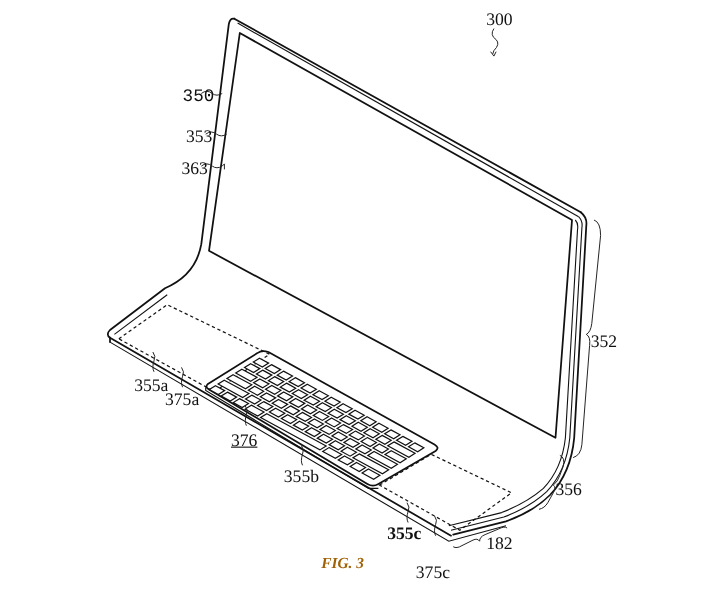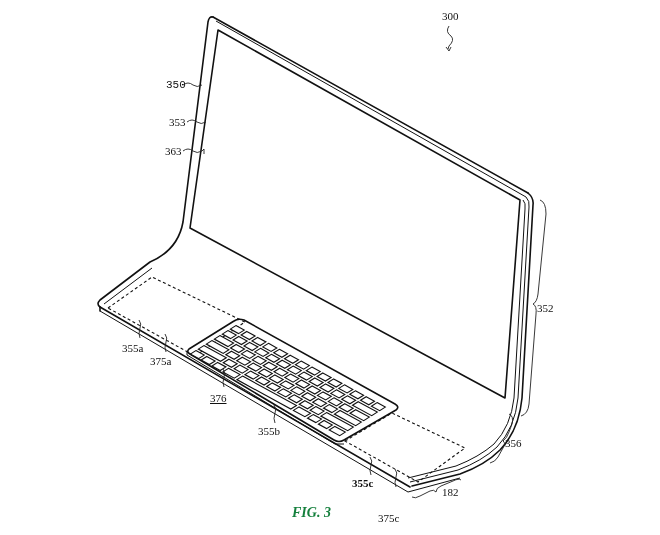--- a/index.html
+++ b/index.html
@@ -3,22 +3,22 @@
 <meta charset="utf-8">
 <style>
   html, body { margin:0; padding:0; background:#ffffff; }
   body { width:660px; height:535px; position:relative; overflow:hidden; font-family:"Liberation Serif", serif; }
   #fig { position:absolute; left:0; top:0; width:660px; height:535px; }
   .ln { fill:none; stroke:#111; stroke-width:1.6; stroke-linejoin:round; stroke-linecap:round; }
   .thin { fill:none; stroke:#111; stroke-width:1.0; }
   .dash { fill:none; stroke:#111; stroke-width:1.1; stroke-dasharray:3 2.5; }
   .lead { fill:none; stroke:#222; stroke-width:0.9; }
   .key { fill:#fff; stroke:#111; stroke-width:1.1; }
-  .label { position:absolute; font-family:"Liberation Serif", serif; font-size:11px; color:#111; white-space:nowrap; }
-  .caption { position:absolute; left:292px; top:505px; font-family:"Liberation Serif", serif; font-weight:bold; font-style:italic; font-size:14px; color:#15803d; }
+  .label { position:absolute; font-family:"Liberation Serif", serif; font-size:16px; color:#111; white-space:nowrap; }
+  .caption { position:absolute; left:292px; top:505px; font-family:"Liberation Serif", serif; font-weight:bold; font-style:italic; font-size:14px; color:#a16207; }
 </style>
 </head>
 <body>
 
 <svg id="fig" viewBox="0 0 660 535" xmlns="http://www.w3.org/2000/svg">
 
   <g>
 
     <path class="ln" d="M213,17 L528,193"></path>
     <path class="thin" d="M216,21 L526,197"></path>

